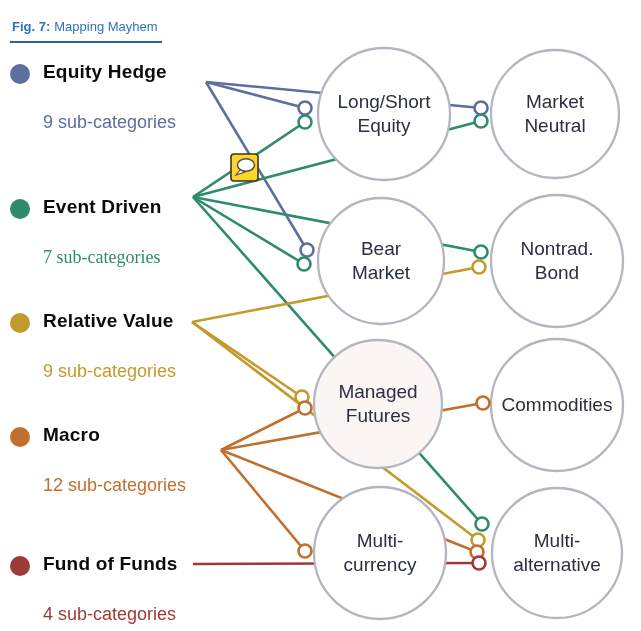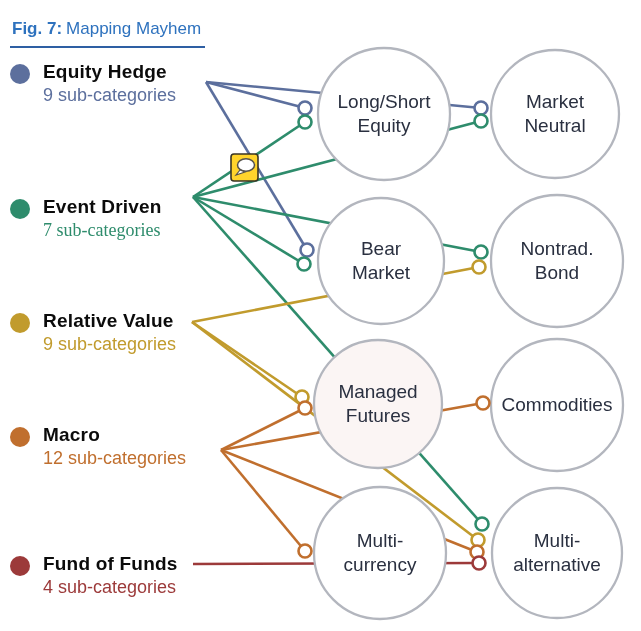--- a/index.html
+++ b/index.html
@@ -1,25 +1,25 @@
 <!DOCTYPE html>
 <html><head>
 <meta charset="utf-8">
 <style>
   html,body{margin:0;padding:0;background:#fff;}
   .page{position:relative;width:641px;height:631px;background:#ffffff;overflow:hidden;
         font-family:"Liberation Sans",sans-serif;}
   .caption{position:absolute;left:10px;top:19px;display:inline-block;
            padding:0 4px 7px 2px;border-bottom:2px solid #2E5FA3;
-           font-size:17px;color:#2E72BE;min-width:132px;}
+           font-size:13px;color:#2E72BE;min-width:132px;}
   .caption .fig{font-weight:bold;margin-right:4px;}
   svg#diagram{position:absolute;left:0;top:0;}
   #categories .cat{position:absolute;left:10px;display:flex;align-items:flex-start;}
   #categories .dot{width:20px;height:20px;border-radius:50%;flex:0 0 20px;margin:3px 13px 0 0;}
-  #categories .ct{display:flex;flex-direction:column;}
+  #categories .ct{display:flex;flex-direction:column;gap:27px;}
   #categories .t{font-size:19px;font-weight:bold;color:#0b0b0b;line-height:22px;letter-spacing:.2px;}
   #categories .s{font-size:18px;line-height:24px;}
 </style>
 </head>
 <body>
 
 <div class="page">
 
   <div class="caption">
     <span class="fig">Fig. 7:</span><span>Mapping Mayhem</span>

